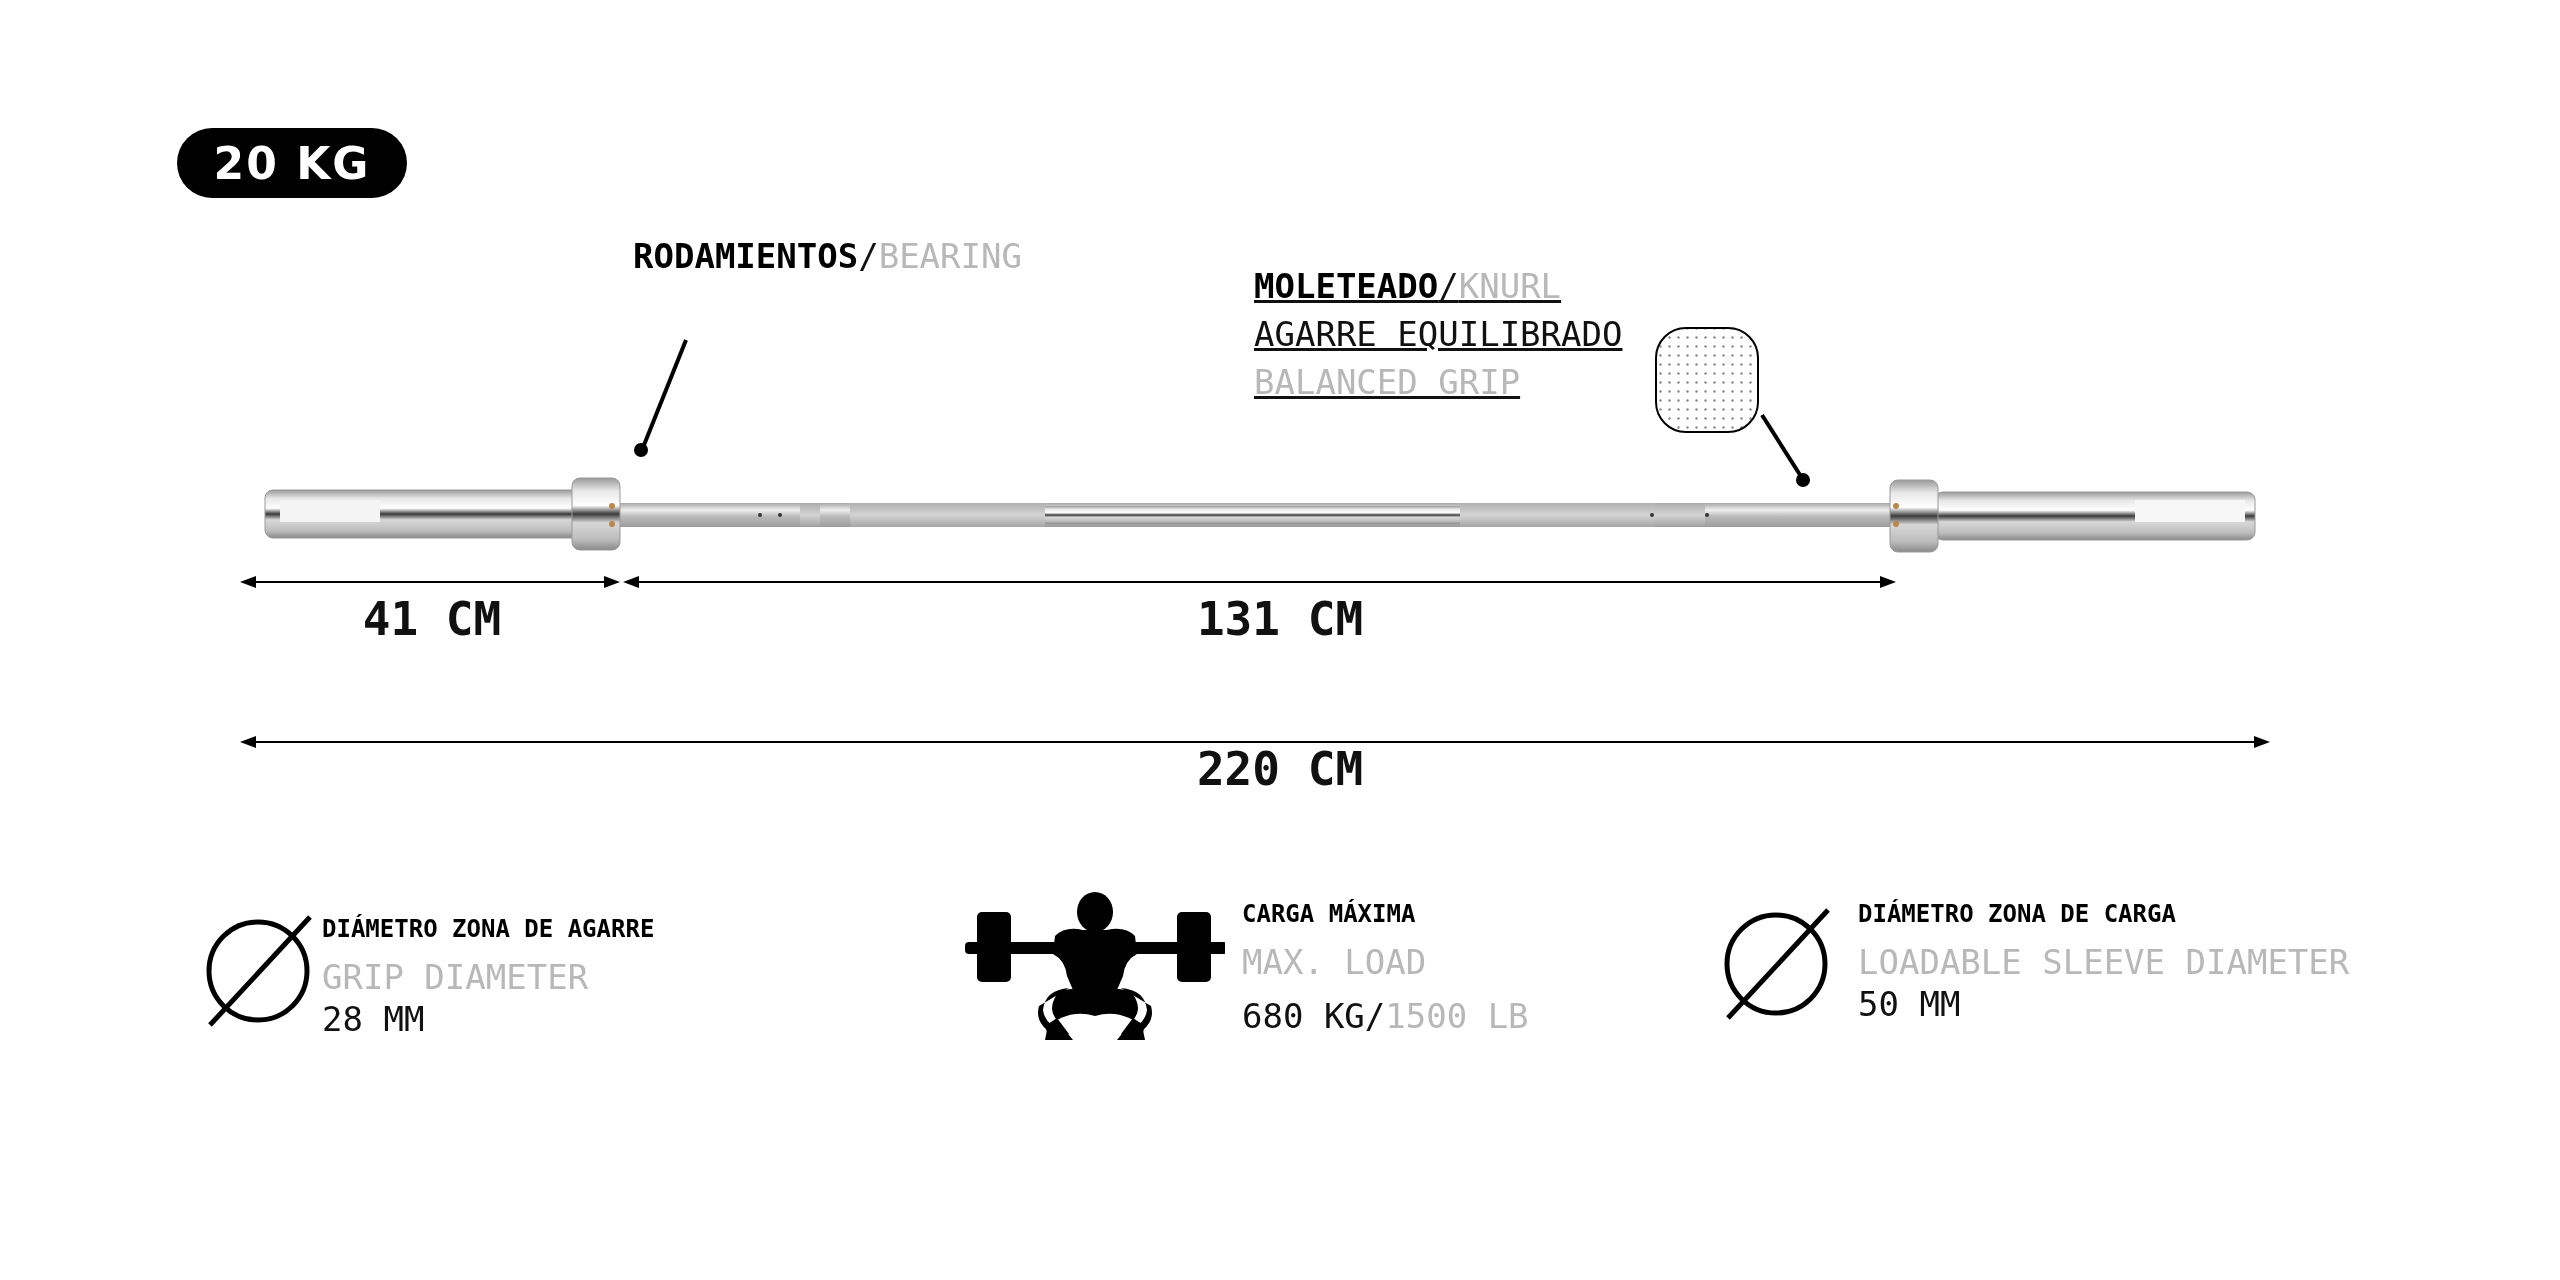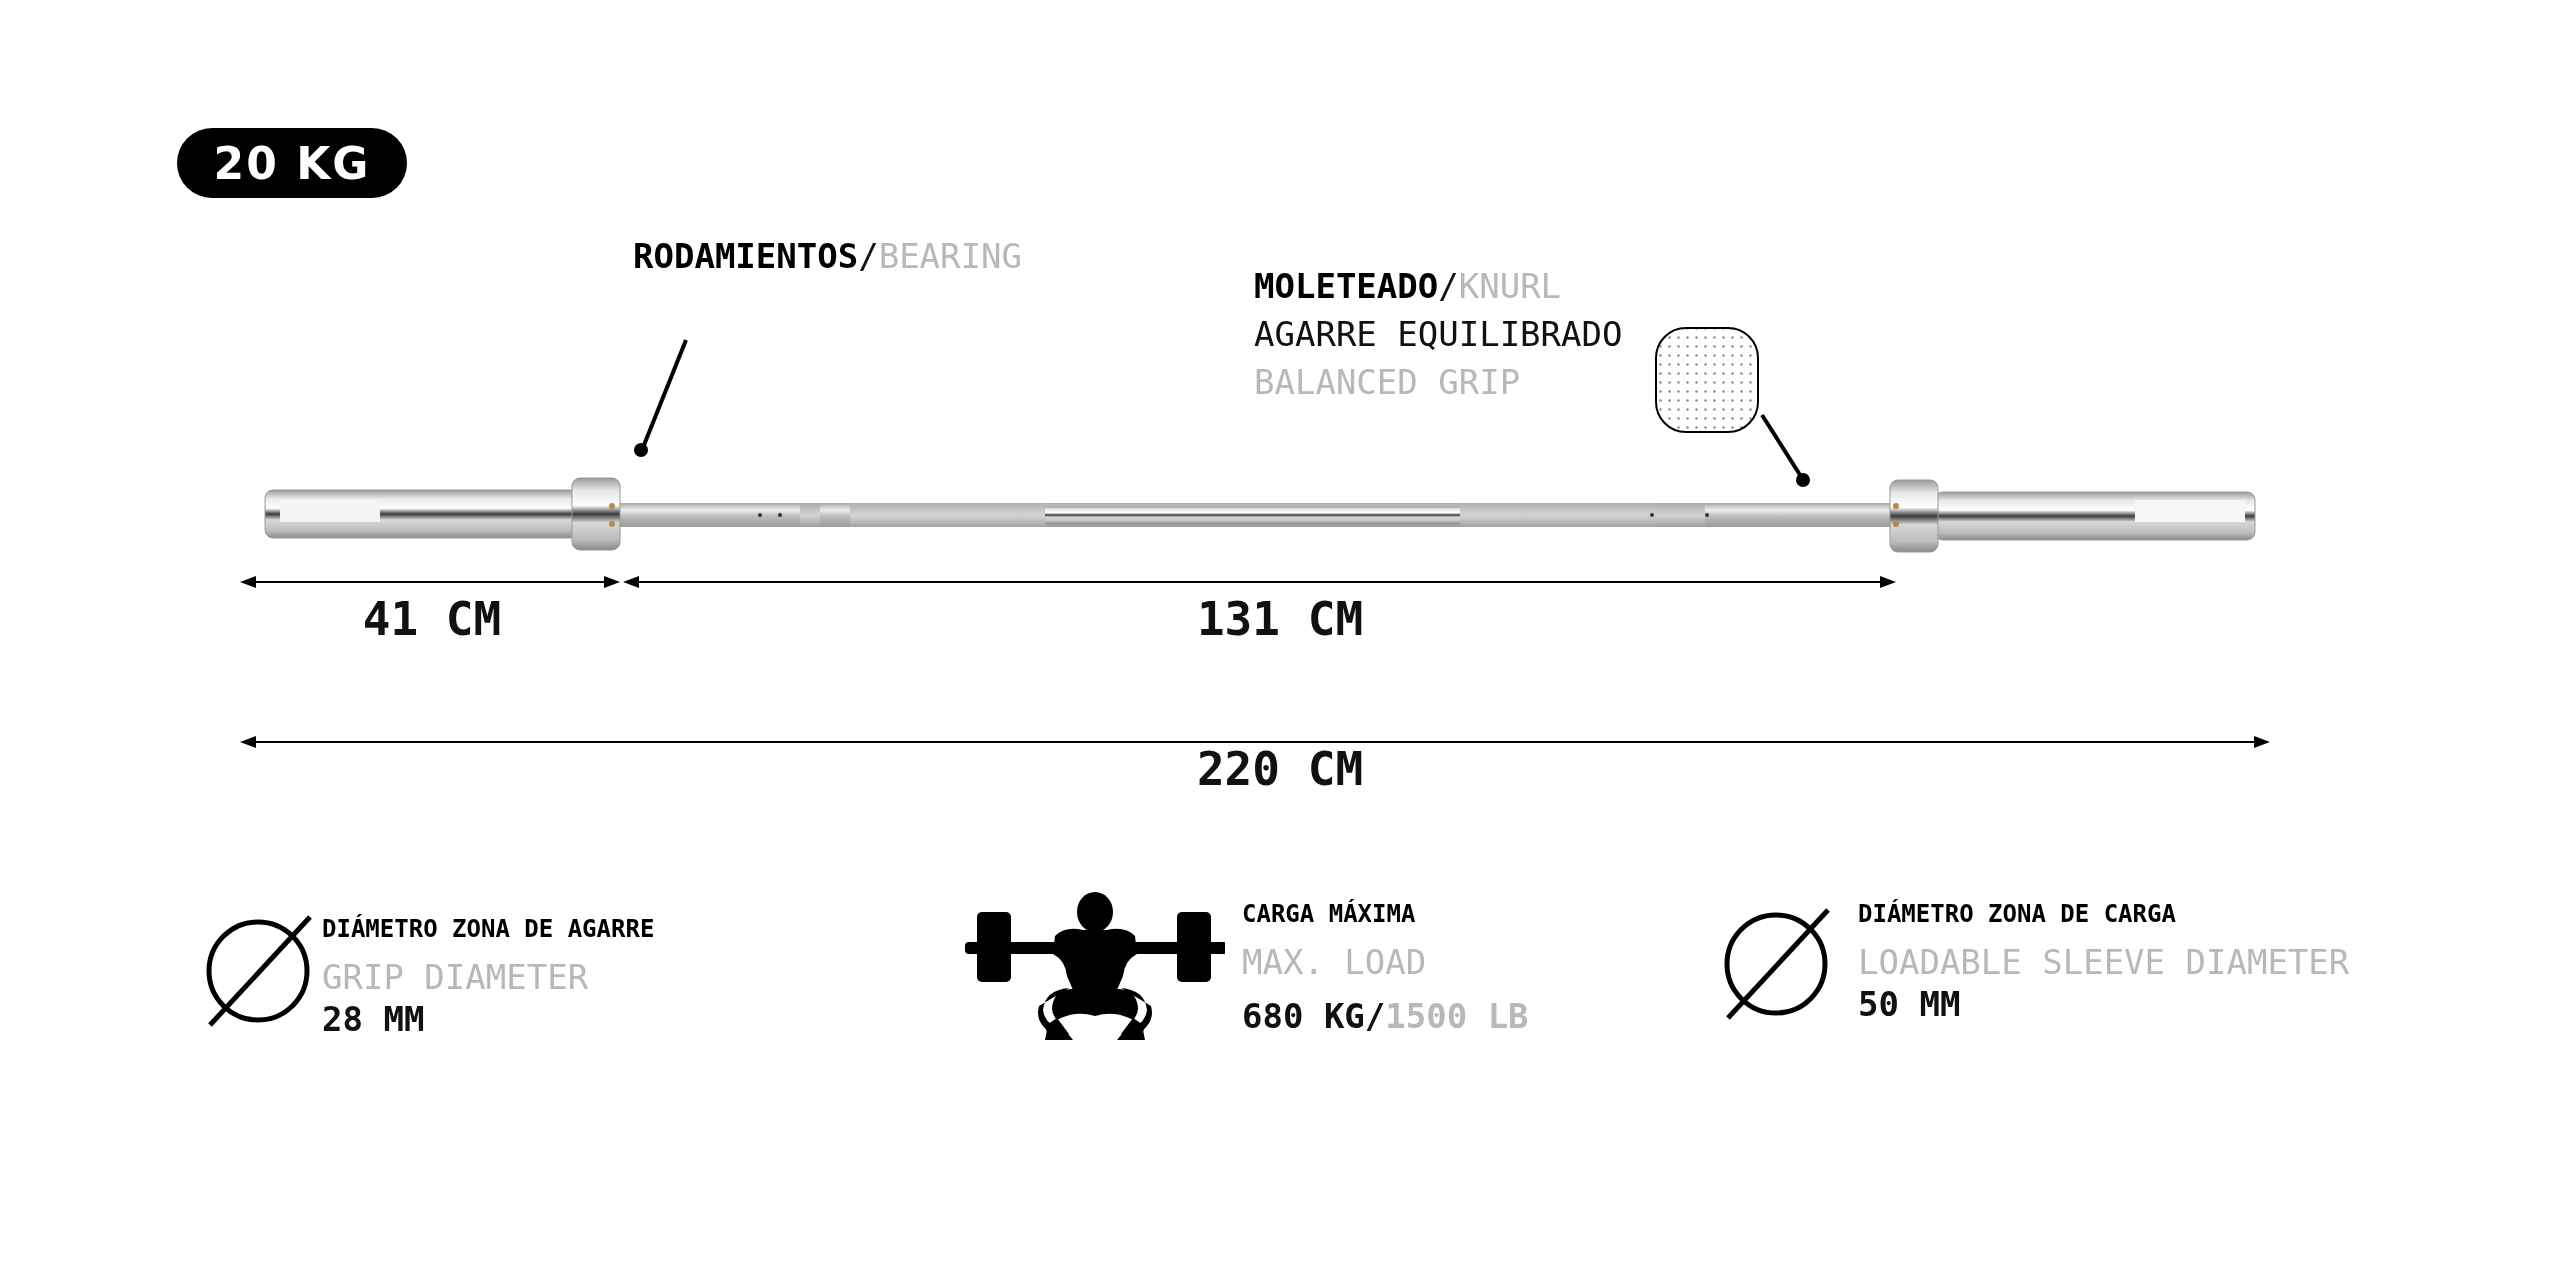--- a/index.html
+++ b/index.html
@@ -9,34 +9,34 @@
   .pill { left:177px; top:128px; width:230px; height:70px; background:#000; border-radius:45px;
           color:#fff; font-family:"DejaVu Sans",sans-serif; font-weight:bold; font-size:44px;
           display:flex; align-items:center; justify-content:center; letter-spacing:2px; }
   .txt { font-size:34px; line-height:48px; white-space:nowrap; }
   .b { font-weight:bold; color:#000; }
   .g { color:#b8b8b8; }
   .k { color:#111; }
   .dimlabel { font-size:46px; font-weight:bold; white-space:nowrap; transform:translateX(-50%); }
   .spec-title { font-size:24px; font-weight:bold; color:#000; line-height:48px; white-space:nowrap; }
   .spec-sub { font-size:34px; color:#b8b8b8; line-height:48px; white-space:nowrap; }
-  .spec-val { font-size:34px; color:#111; line-height:48px; white-space:nowrap;font-weight:bold; }
+  .spec-val { font-size:34px; color:#111; line-height:48px; white-space:nowrap; }
 </style>
 </head>
 <body>
 
 <div class="abs pill">
   <span>20 KG</span>
 </div>
 
 <div class="abs txt" style="left:633px; top:232px;">
   <div><span class="b">RODAMIENTOS</span><span class="k">/</span><span class="g">BEARING</span></div>
 </div>
 
-<div class="abs txt" style="left:1254px; top:262px;">
+<div class="abs txt" style="left:1254px; top:262px;text-decoration:underline;">
   <div><span class="b">MOLETEADO</span><span class="k">/</span><span class="g">KNURL</span></div>
   <div class="k">AGARRE EQUILIBRADO</div>
   <div class="g">BALANCED GRIP</div>
 </div>
 
 <svg class="abs" style="left:0; top:0;" width="2560" height="1280">
   <defs>
     <linearGradient id="chrome" x1="0" y1="0" x2="0" y2="1">
       <stop offset="0" stop-color="#9a9a9a"></stop>
       <stop offset="0.18" stop-color="#e8e8e8"></stop>

